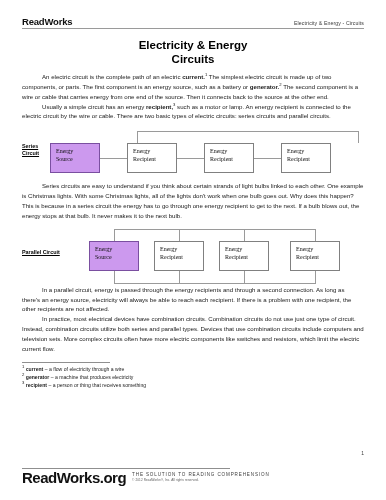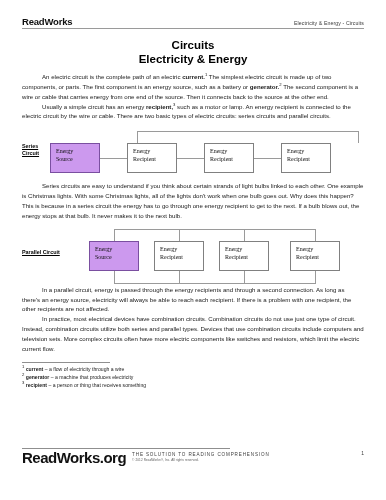--- a/index.html
+++ b/index.html
@@ -136,21 +136,21 @@
     color: #1a1a1a;
     margin: 0;
   }
   .fn b { font-weight: bold; }
 
   
   .rw-footer {
     position: absolute;
     left: 22px;
     right: 22px;
-    bottom: 35px;
+    bottom: 15px;
   }
   .footer-rule {
     height: 1px;
     background: #8f8f8f;
     width: 208px;
     margin-bottom: 1px;
   }
   .footer-row {
     display: flex;
     align-items: flex-start;
@@ -195,22 +195,22 @@
 <body>
 
 <div class="page">
 
   <div class="rw-header">
     <div class="rw-logo">ReadWorks</div>
     <div class="rw-head-right">Electricity &amp; Energy - Circuits</div>
   </div>
 
   <div class="title-block">
+    <div>Electricity &amp; Energy</div>
     <div>Circuits</div>
-    <div>Electricity &amp; Energy</div>
   </div>
 
   <div style="height:6px"></div>
 
   <p class="para"><span>An electric circuit is the complete path of an electric </span><b>current.</b><sup>1</sup><span> The simplest electric circuit is made up of two components, or parts. The first component is an energy source, such as a battery or </span><b>generator.</b><sup>2</sup><span> The second component is a wire or cable that carries energy from one end of the source. Then it connects back to the source at the other end.</span></p>
 
   <p class="para"><span>Usually a simple circuit has an energy </span><b>recipient,</b><sup>3</sup><span> such as a motor or lamp. An energy recipient is connected to the electric circuit by the wire or cable. There are two basic types of electric circuits: series circuits and parallel circuits.</span></p>
 
   <div class="diagram series">
     <div class="circuit-label series-lbl">Series

